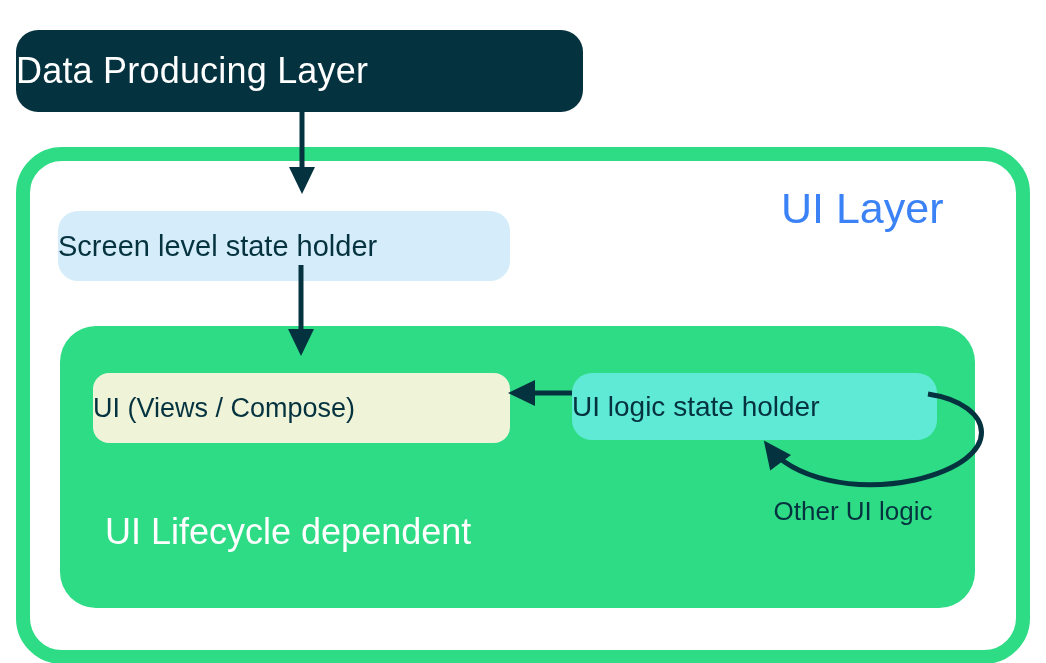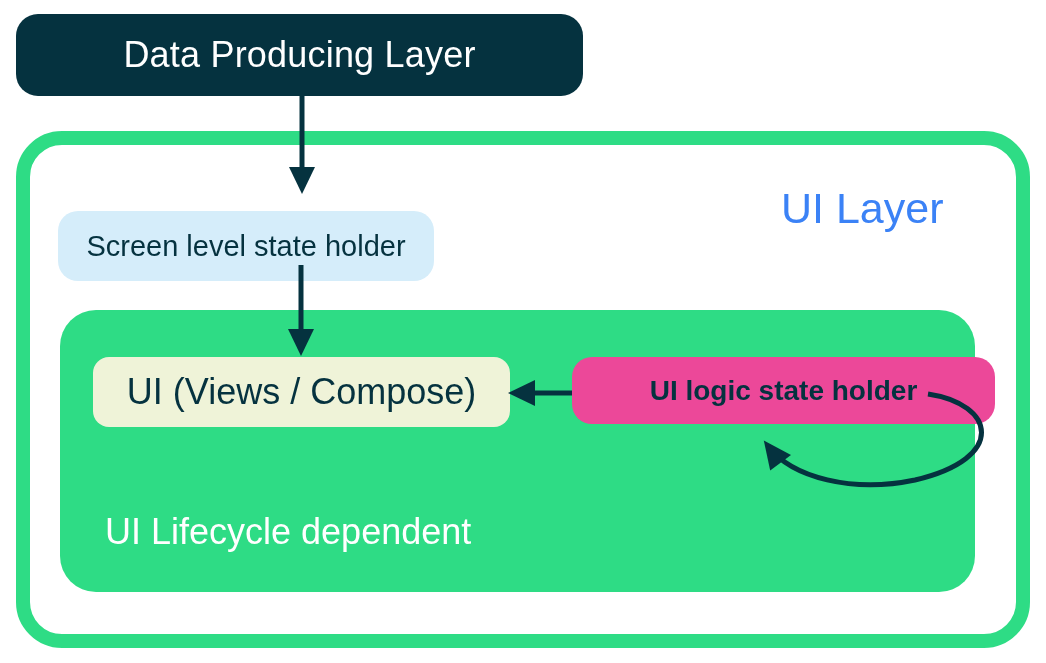--- a/index.html
+++ b/index.html
@@ -5,56 +5,57 @@
   html,body{margin:0;padding:0;background:#ffffff;}
   .canvas{
     position:relative;
     width:1046px;height:663px;
     background:#ffffff;
     font-family:"Liberation Sans", sans-serif;
     overflow:hidden;
   }
   .box{
     position:absolute;
-    display:flex;align-items:center;justify-content:center;
+    display:flex;align-items:center;
     box-sizing:border-box;
     text-align:center;
+    margin-top:16px;
   }
   .dark-box{
     left:16px;top:14px;width:567px;height:82px;
     background:#05323f;border-radius:22px;
     color:#ffffff;font-size:36px;letter-spacing:0.2px;
   }
   .outer-box{
     left:16px;top:131px;width:1014px;height:517px;
     background:#ffffff;
     border:14px solid #2edc85;border-radius:46px;
   }
   .ui-layer-label{
     position:absolute;left:781px;top:184px;
     font-size:43px;color:#3b82f6;white-space:nowrap;
   }
   .blue-box-1{
-    left:58px;top:211px;width:376px;height:70px;
+    left:58px;top:195px;width:452px;height:70px;
     background:#d5edfa;border-radius:20px;
     color:#05323f;font-size:29px;
   }
   .inner-green-box{
     left:60px;top:310px;width:915px;height:282px;
     background:#2edc85;border-radius:36px;
   }
   .yellow-box{
     left:93px;top:357px;width:417px;height:70px;
     background:#eff3d8;border-radius:16px;
-    color:#05323f;font-size:36px;
+    color:#05323f;font-size:27px;
   }
   .blue-box-2{
-    left:572px;top:357px;width:423px;height:67px;
-    background:#ec4899;border-radius:20px;
-    color:#05323f;font-size:28px;font-weight:bold;
+    left:572px;top:357px;width:365px;height:67px;
+    background:#5eead4;border-radius:20px;
+    color:#05323f;font-size:28px;
   }
   .lifecycle-label{
     position:absolute;left:105px;top:511px;
     color:#ffffff;font-size:36px;white-space:nowrap;
   }
   .other-logic-label{
     position:absolute;left:744px;top:496px;width:218px;
     color:#05323f;font-size:26px;line-height:1.22;
     text-align:center;
   }
@@ -85,21 +86,21 @@
     <span>UI (Views / Compose)</span>
   </div>
 
   <div class="box blue-box-2">
     <span>UI logic state holder</span>
   </div>
 
   <div class="lifecycle-label">UI Lifecycle dependent</div>
 
   <div class="other-logic-label">
-    <br>
+    <span>Other UI logic</span><br>
   </div>
 
   <svg class="arrows" viewBox="0 0 1046 663" xmlns="http://www.w3.org/2000/svg">
     <defs>
       <marker id="loopHead" markerUnits="userSpaceOnUse" markerWidth="32" markerHeight="30" refX="23" refY="15" orient="auto">
         <polygon points="2,2 30,15 2,28" fill="#05323f"></polygon>
       </marker>
     </defs>
 
     <g>

